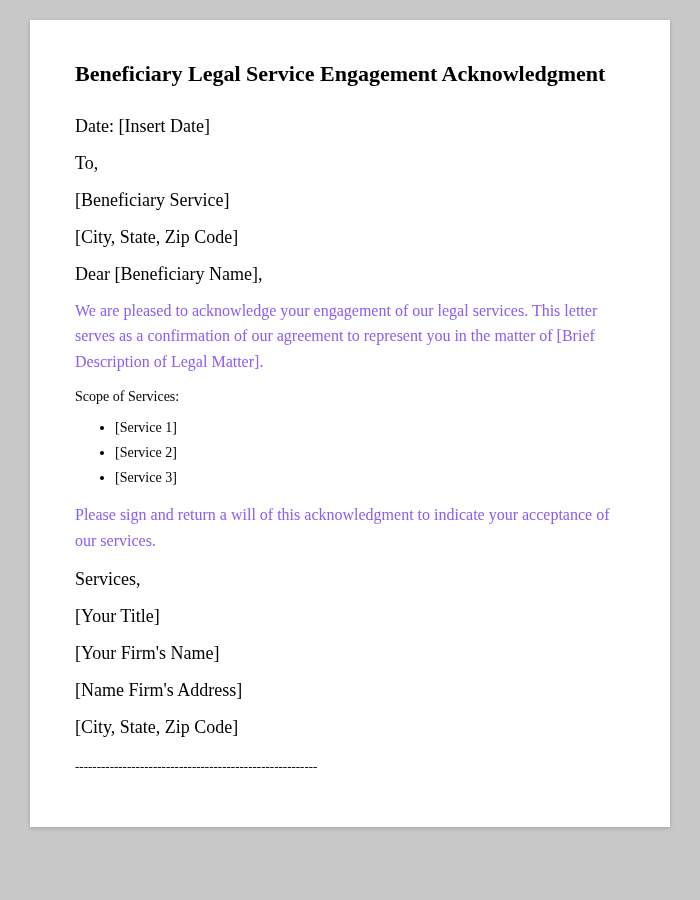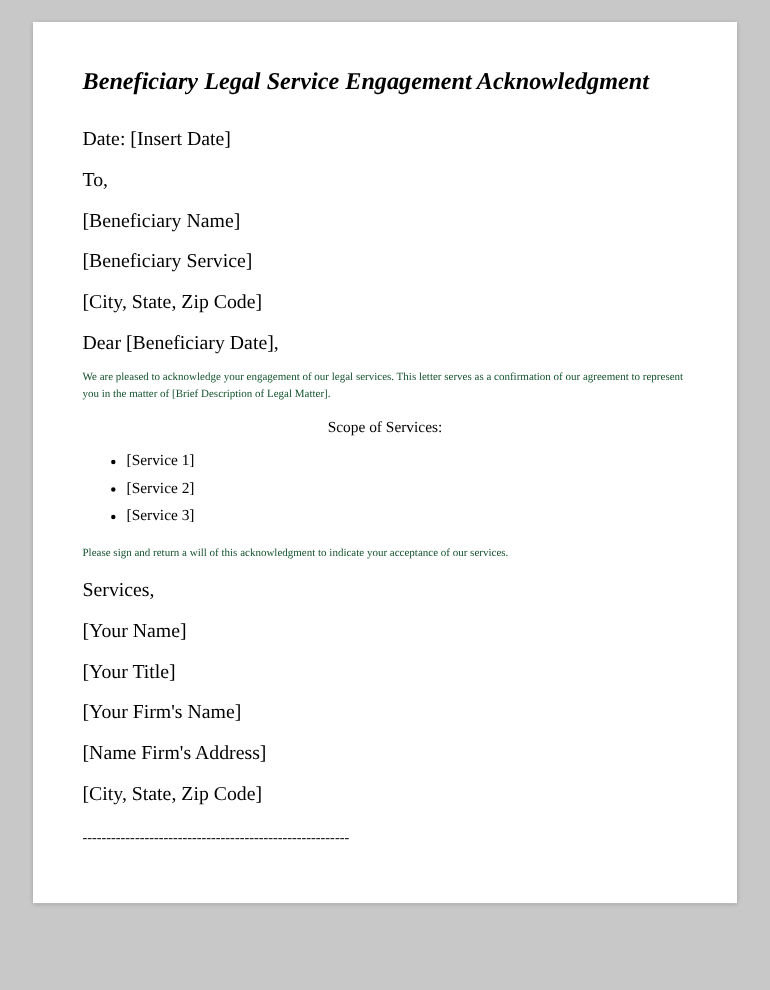--- a/index.html
+++ b/index.html
@@ -25,33 +25,32 @@
       padding: 40px 45px;
       box-shadow: 0 1px 4px rgba(0,0,0,0.2);
     }
 
     .doc-title {
       font-size: 22px;
       font-weight: bold;
       line-height: 1.3;
       margin-bottom: 24px;
       color: #000;
-      font-style: italic;
     }
 
     .doc-field {
       font-size: 18px;
       color: #000;
       margin-bottom: 10px;
       line-height: 1.5;
     }
 
     .doc-body {
-      font-size: 10px;
-      color: #14532d;
+      font-size: 16px;
+      color: #8b5cf6;
       line-height: 1.6;
       margin-bottom: 12px;
     }
 
     .doc-list {
       margin-left: 40px;
       margin-bottom: 12px;
     }
 
     .doc-list li {
@@ -64,58 +63,55 @@
       font-size: 13px;
       color: #000;
       letter-spacing: 0px;
       margin: 18px 0 12px 0;
     }
 
     .scope-label {
       font-size: 14px;
       color: #000;
       margin-bottom: 6px;
-      text-align: center;
     }
   </style>
 </head>
 <body>
 
 <div class="page-container">
 
   <div class="doc-title">Beneficiary Legal Service Engagement Acknowledgment</div>
 
   <div class="doc-field">Date: [Insert Date]</div>
 
   <div class="doc-field">To,</div>
 
-  <div class="doc-field">[Beneficiary Name]</div>
 
   <div class="doc-field">[Beneficiary Service]</div>
 
   <div class="doc-field">[City, State, Zip Code]</div>
 
-  <div class="doc-field">Dear [Beneficiary Date],</div>
+  <div class="doc-field">Dear [Beneficiary Name],</div>
 
   <div class="doc-body">We are pleased to acknowledge your engagement of our legal services. This letter serves as a confirmation of our agreement to represent you in the matter of [Brief Description of Legal Matter].</div>
 
   <div class="scope-label doc-body">Scope of Services:</div>
 
   <ul class="doc-list">
     <li class="list-item">[Service 1]</li>
     <li class="list-item">[Service 2]</li>
     <li class="list-item">[Service 3]</li>
   </ul>
 
 
   <div class="doc-body">Please sign and return a will of this acknowledgment to indicate your acceptance of our services.</div>
 
   <div class="doc-field">Services,</div>
 
-  <div class="doc-field">[Your Name]</div>
 
   <div class="doc-field">[Your Title]</div>
 
   <div class="doc-field">[Your Firm's Name]</div>
 
   <div class="doc-field">[Name Firm's Address]</div>
 
   <div class="doc-field">[City, State, Zip Code]</div>
 
   <div class="doc-divider">--------------------------------------------------------</div>

